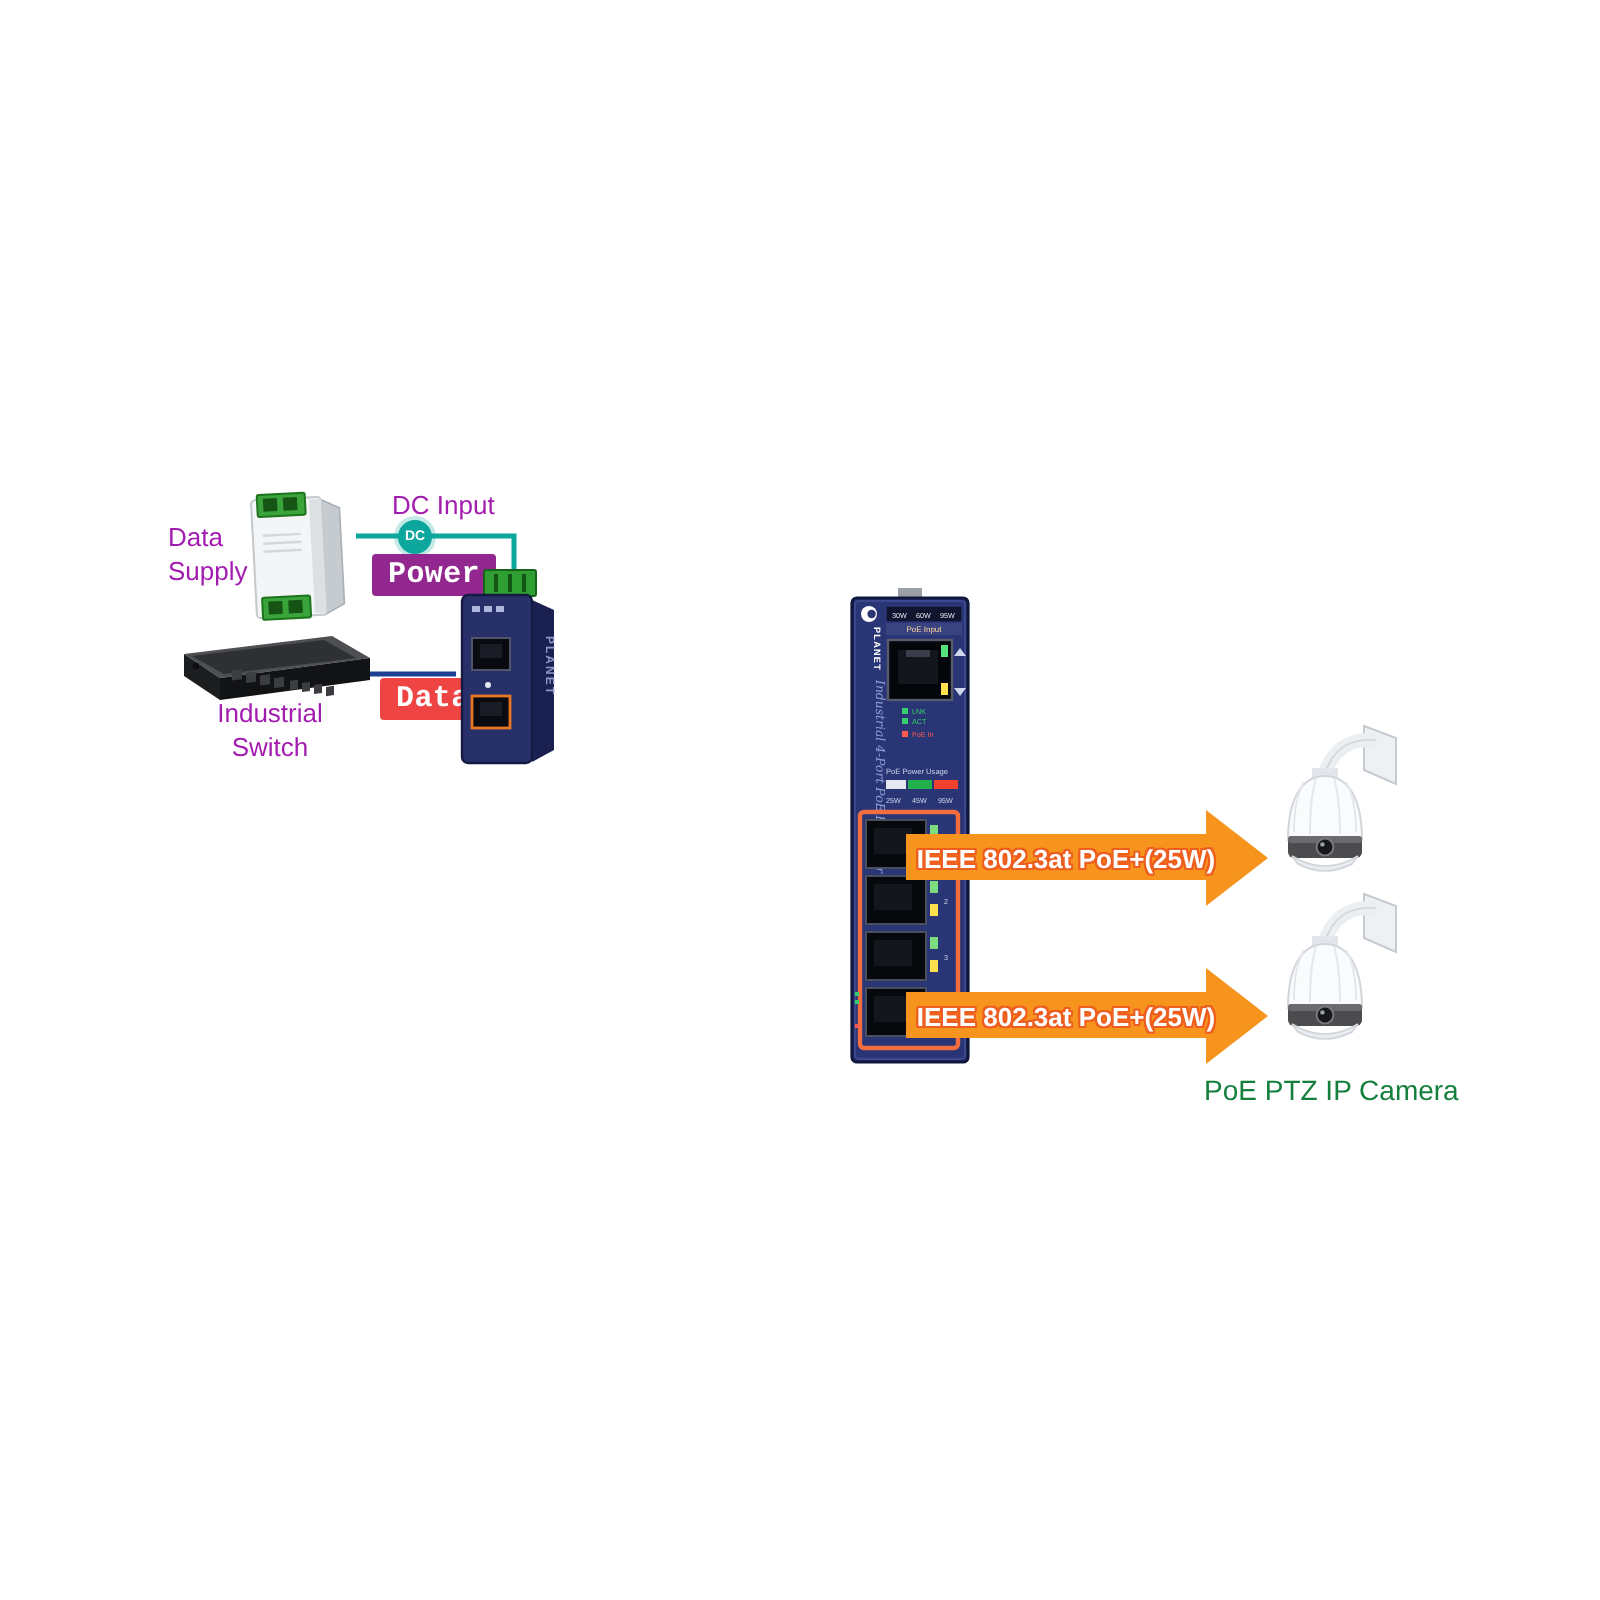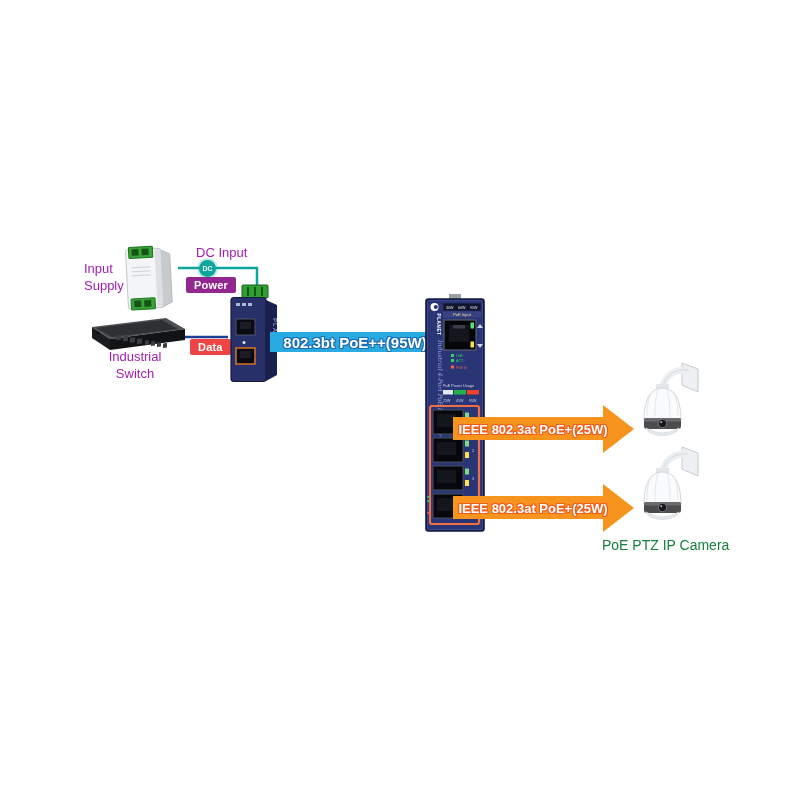--- a/index.html
+++ b/index.html
@@ -3,22 +3,22 @@
 <meta charset="utf-8">
 <style>
   html,body{margin:0;padding:0;background:#fff;}
   .canvas{
     position:relative;width:800px;height:800px;background:#ffffff;overflow:hidden;
     font-family:"Liberation Sans",sans-serif;color:#222;
   }
   .abs{position:absolute;}
   .lbl{font-size:13px;line-height:1.3;color:#a21caf;}
   .tag{
-    position:absolute;color:#fff;font-weight:bold;font-size:11px;
-    padding:2px 8px;border-radius:2px;letter-spacing:.2px;
+    position:absolute;color:#fff;font-weight:bold;font-size:15px;
+    padding:2px 8px;border-radius:2px;letter-spacing:.2px;font-family:Liberation Mono, monospace;
   }
   .tag-power{background:#92278f;}
   .tag-data{background:#ef4444;}
   .dc-badge{
     position:absolute;width:17px;height:17px;border-radius:50%;
     background:#0ba69c;color:#fff;font-size:7px;font-weight:bold;
     display:flex;align-items:center;justify-content:center;
     box-shadow:0 0 0 2px rgba(11,166,156,.25);
   }
   
@@ -61,21 +61,21 @@
       <rect x="16" y="3.5" width="7" height="6.5" fill="#155415"></rect>
       <rect x="26" y="3.5" width="7" height="6.5" fill="#155415"></rect>
       <rect x="13" y="53" width="24" height="11" rx="1" fill="#3aa33a" stroke="#1d741d" stroke-width="1"></rect>
       <rect x="16" y="55" width="7" height="6.5" fill="#155415"></rect>
       <rect x="26" y="55" width="7" height="6.5" fill="#155415"></rect>
       <line x1="15" y1="22" x2="34" y2="22" stroke="#d4d8db" stroke-width="1.2"></line>
       <line x1="15" y1="26" x2="34" y2="26" stroke="#d4d8db" stroke-width="1.2"></line>
       <line x1="15" y1="30" x2="34" y2="30" stroke="#d4d8db" stroke-width="1.2"></line>
     </g>
   </svg>
-  <div class="abs lbl" style="left:84px;top:261px;width:56px;">Input Supply</div>
+  <div class="abs lbl" style="left:84px;top:261px;width:56px;">Data Supply</div>
 
   <div class="abs lbl" style="left:196px;top:245px;">DC Input</div>
   <div class="dc-badge" style="left:199px;top:260px;">DC</div>
   <div class="tag tag-power" style="left:186px;top:277px;">Power</div>
 
   <svg class="abs" style="left:86px;top:314px;" width="102" height="42" viewBox="0 0 102 42">
     <polygon points="6,13 80,4 99,15 24,25" fill="#4d4f52"></polygon>
     <polygon points="6,13 24,25 24,36 6,24" fill="#1c1d1f"></polygon>
     <polygon points="24,25 99,15 99,26 24,36" fill="#121315"></polygon>
     <polygon points="10,14 76,6 92,15 26,23" fill="#2e3033"></polygon>
@@ -108,25 +108,20 @@
         <rect x="28" y="19" width="4" height="3"></rect>
     </g>
     <rect x="16" y="35" width="19" height="16" fill="#0a0b10" stroke="#50556a" stroke-width="1"></rect>
     <rect x="20" y="38" width="11" height="7" fill="#1b1d26"></rect>
     <circle cx="24" cy="58.5" r="1.5" fill="#e8e8ee"></circle>
     <rect x="16" y="64" width="19" height="16" fill="#0a0b10" stroke="#e87722" stroke-width="1.4"></rect>
     <rect x="20" y="67" width="11" height="7" fill="#1b1d26"></rect>
     <text x="0" y="0" transform="translate(53 34) rotate(90)" font-size="6" font-weight="bold" fill="#8b97cf" letter-spacing="1">PLANET</text>
   </svg>
 
-  <div class="arrow arrow-cyan" style="left:270px;top:321px;width:190px;height:42px;">
-    <div class="band"></div>
-    <div class="head"></div>
-    <div class="alabel">802.3bt PoE++(95W)</div>
-  </div>
 
   <svg class="abs" style="left:423px;top:288px;" width="64" height="245" viewBox="0 0 64 245">
     <rect x="26" y="6" width="12" height="6" fill="#9aa0a6"></rect>
     <rect x="3" y="11" width="58" height="232" rx="2.5" fill="#2a3575" stroke="#10173c" stroke-width="1.6"></rect>
     <rect x="4.5" y="12.5" width="55" height="229" rx="2" fill="none" stroke="#3c488e" stroke-width="1"></rect>
 
     <circle cx="11.5" cy="19" r="4" fill="#ffffff"></circle>
     <circle cx="12.8" cy="19" r="2.1" fill="#2a3575"></circle>
     <text transform="translate(14 25.5) rotate(90)" font-size="4.6" font-weight="bold" fill="#ffffff" letter-spacing="0.6">PLANET</text>
     <text class="model-text" transform="translate(15 52) rotate(90)" font-size="6.2" fill="#8ea0d8">Industrial 4-Port PoE Extender</text>

